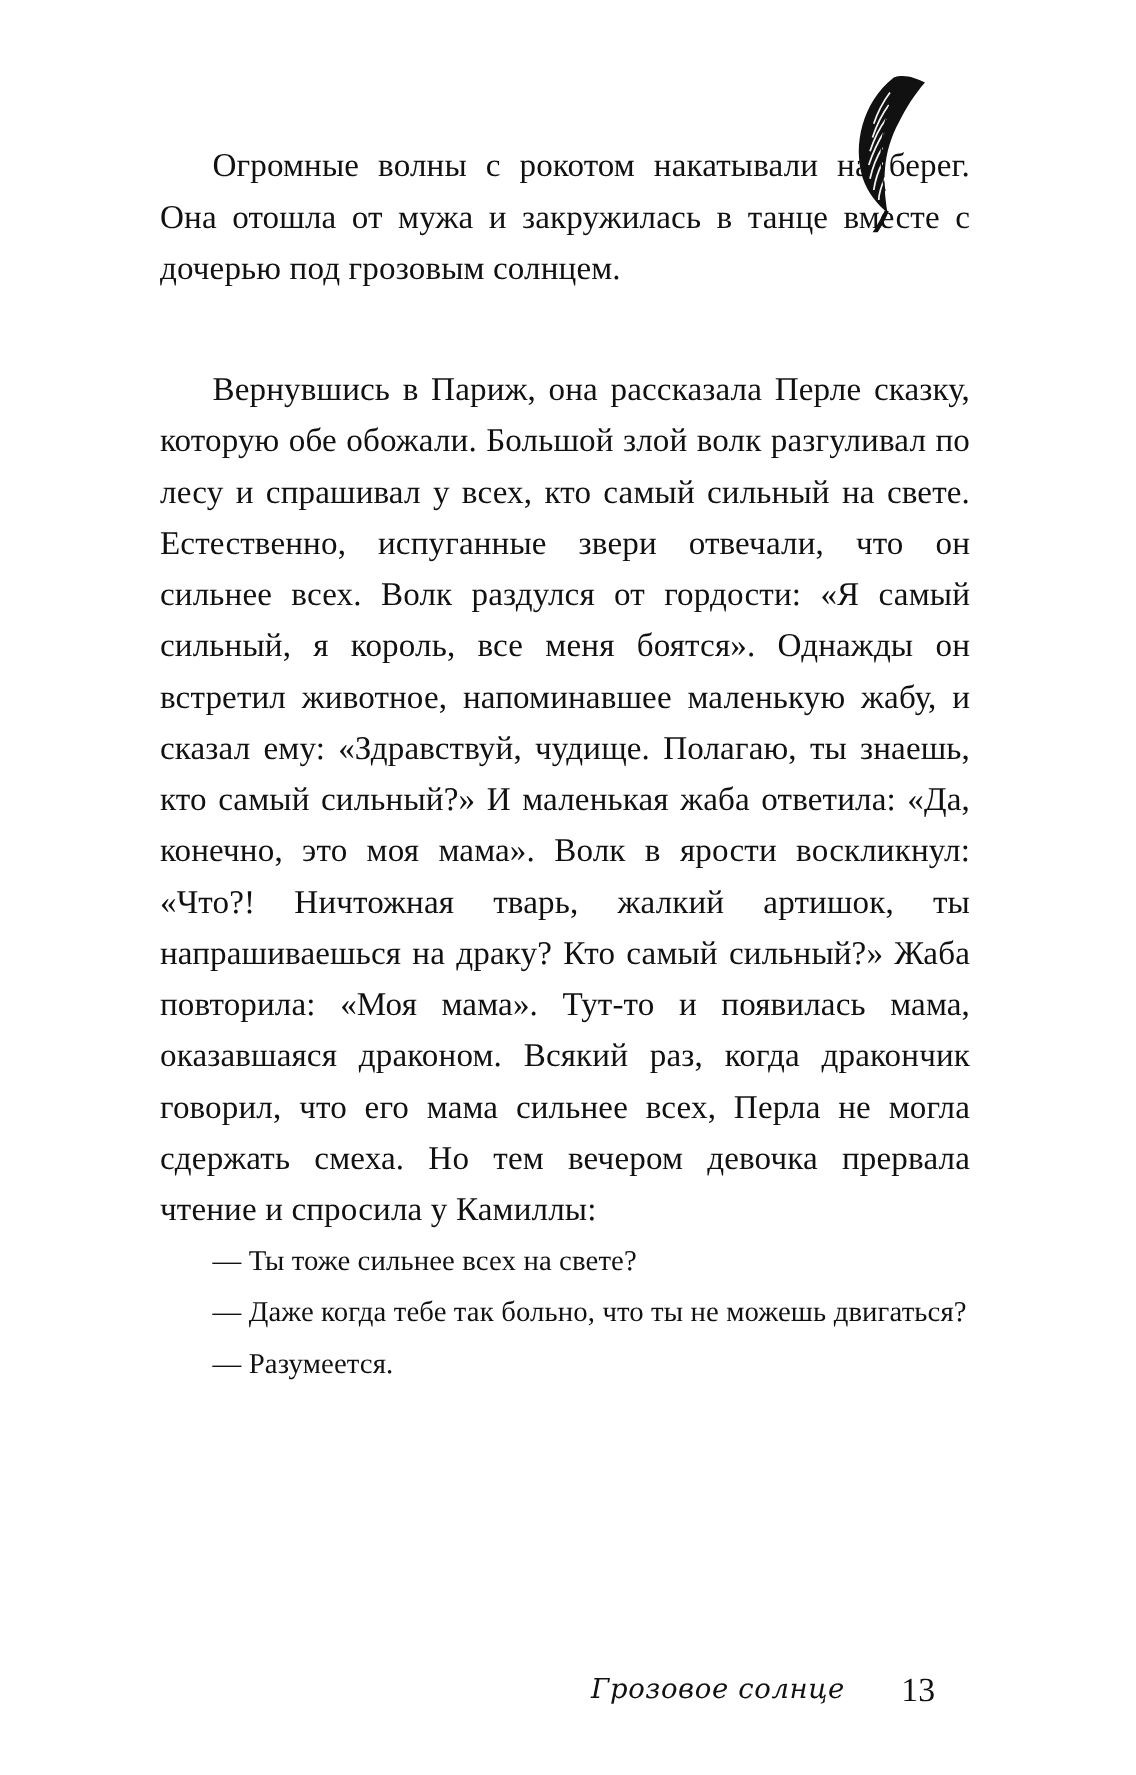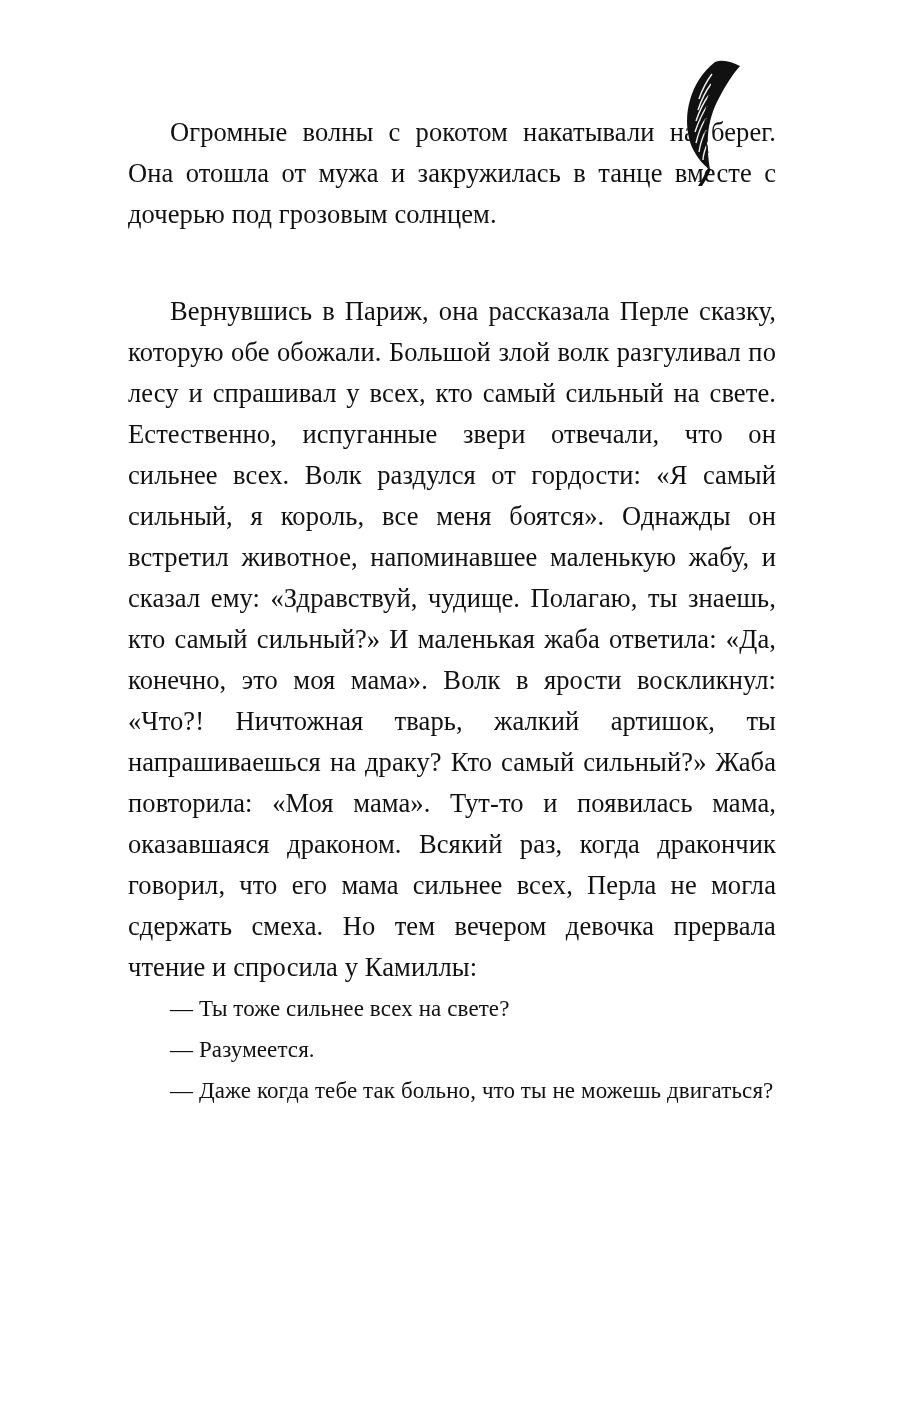--- a/index.html
+++ b/index.html
@@ -122,19 +122,23 @@
 
   <div class="text-column">
 
     <p class="body-par">Огромные волны с рокотом накатывали на берег. Она отошла от мужа и закружилась в танце вместе с дочерью под грозовым солнцем.</p>
 
     <div class="gap-section"></div>
 
     <p class="body-par">Вернувшись в Париж, она рассказала Перле сказку, которую обе обожали. Большой злой волк разгуливал по лесу и спрашивал у всех, кто самый сильный на свете. Естественно, испуганные звери отвечали, что он сильнее всех. Волк раздулся от гордости: «Я самый сильный, я король, все меня боятся». Однажды он встретил животное, напоминавшее маленькую жабу, и сказал ему: «Здравствуй, чудище. Полагаю, ты знаешь, кто самый сильный?» И маленькая жаба ответила: «Да, конечно, это моя мама». Волк в ярости воскликнул: «Что?! Ничтожная тварь, жалкий артишок, ты напрашиваешься на драку? Кто самый сильный?» Жаба повторила: «Моя мама». Тут-то и появилась мама, оказавшаяся драконом. Всякий раз, когда дракончик говорил, что его мама сильнее всех, Перла не могла сдержать смеха. Но тем вечером девочка прервала чтение и спросила у Камиллы:</p>
 
     <p class="dialogue">— Ты тоже сильнее всех на свете?</p>
+    <p class="dialogue">— Даже когда тебе так больно, что ты не можешь двигаться?</p>
     <p class="dialogue">— Разумеется.</p>
-    <p class="dialogue">— Даже когда тебе так больно, что ты не можешь двигаться?</p>
 
   </div>
 
+  <div class="footer">
+    <div class="footer-title">Грозовое солнце</div>
+    <div class="folio">13</div>
+  </div>
 
 </div>
 
 </body></html>

